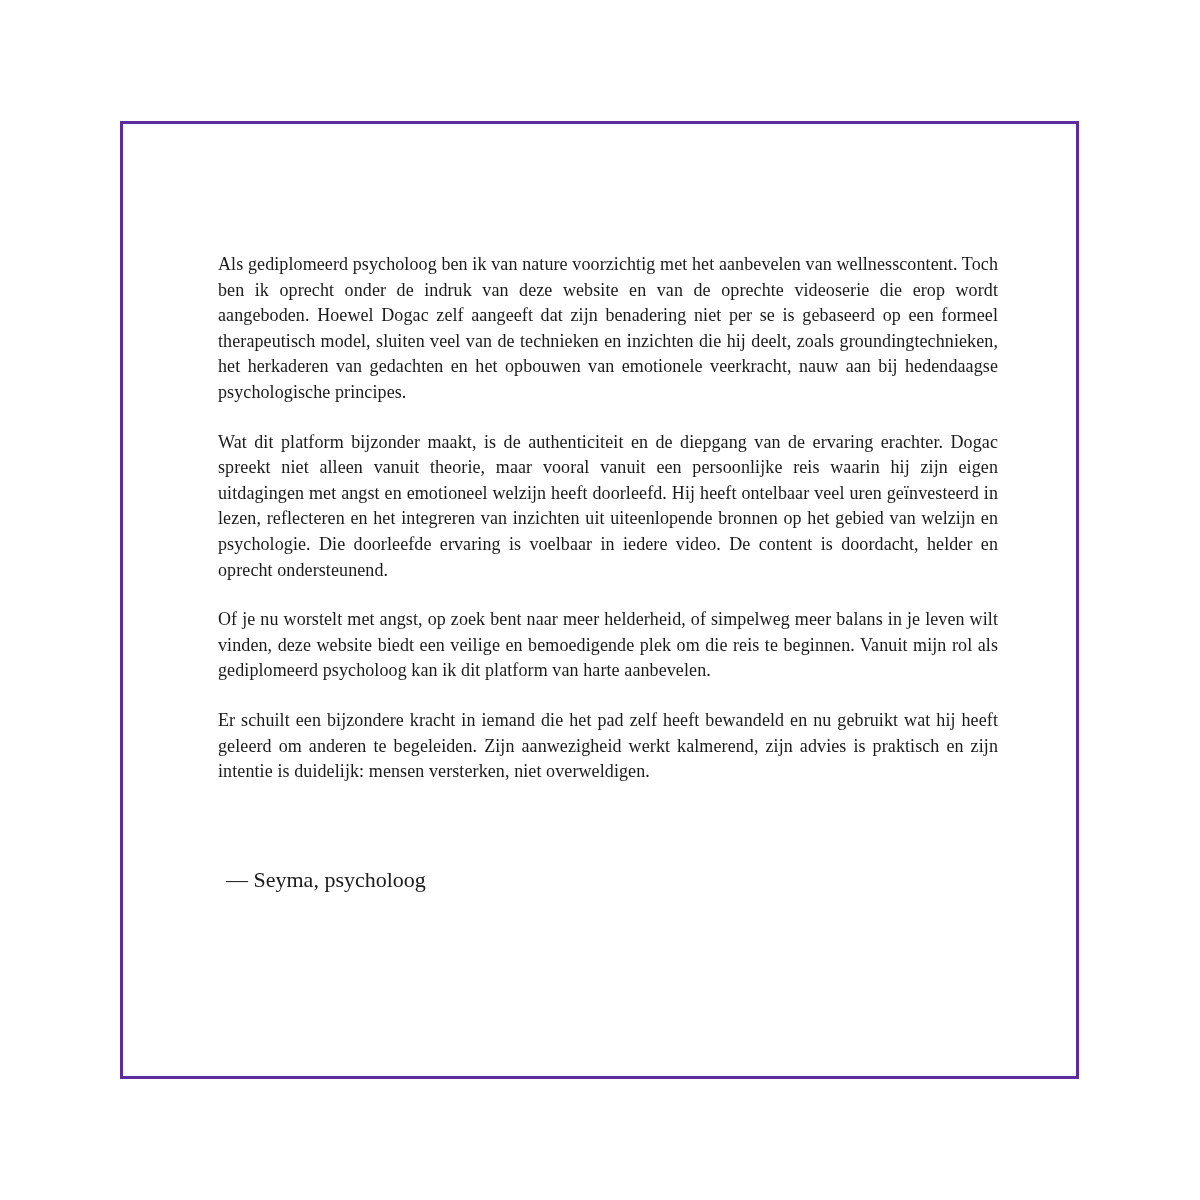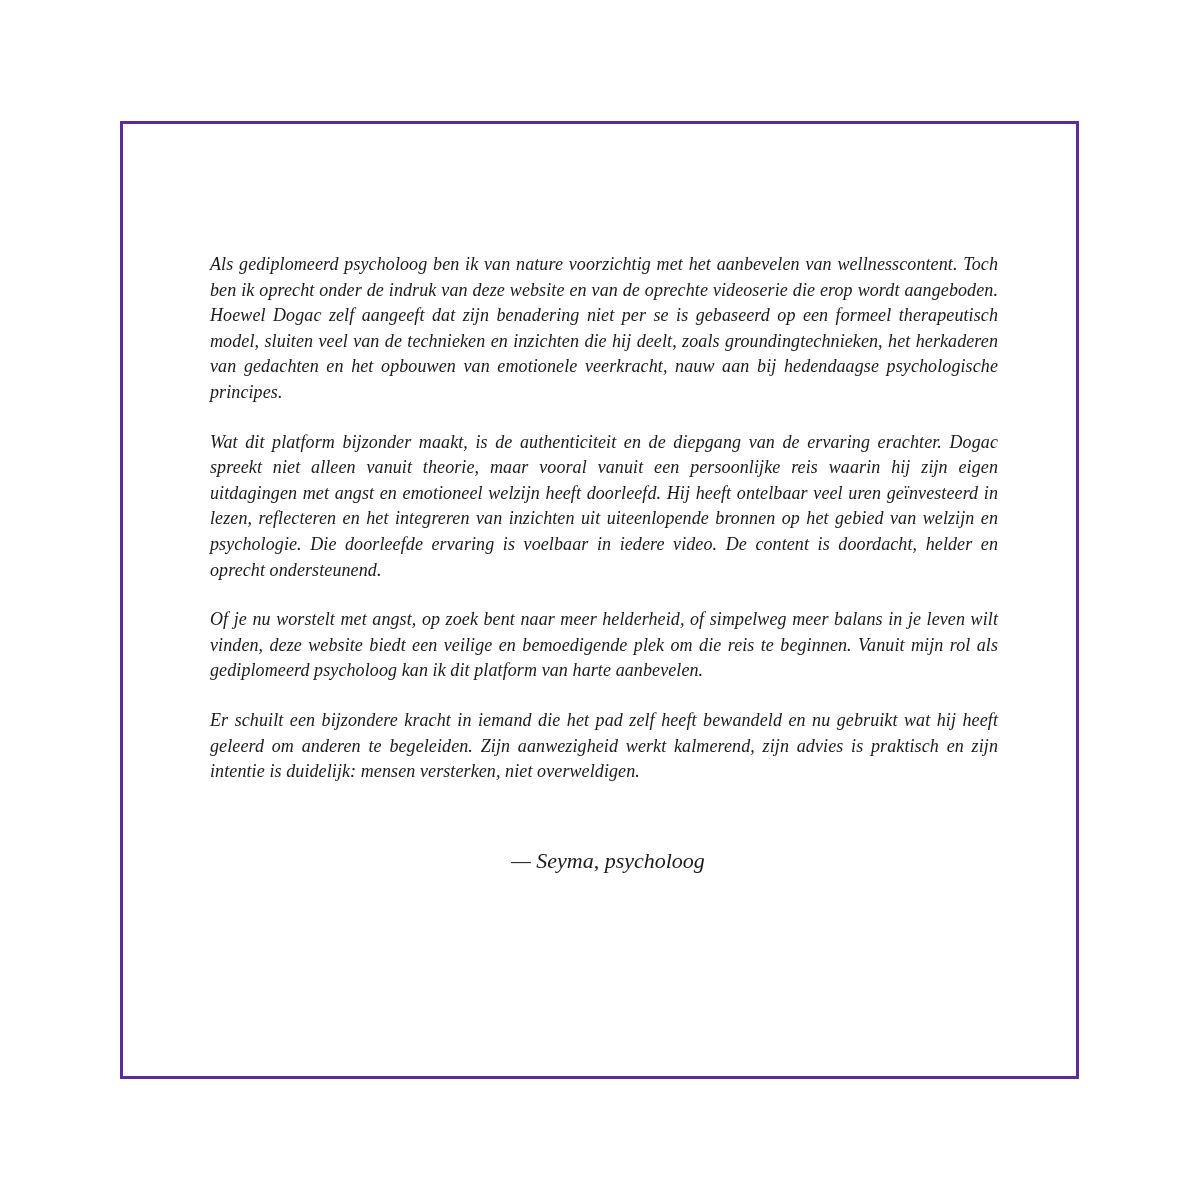--- a/index.html
+++ b/index.html
@@ -18,40 +18,39 @@
     left: 120px;
     top: 121px;
     width: 953px;
     height: 952px;
     border: 3px solid #5c2b9e;
     background: #ffffff;
     box-sizing: content-box;
   }
   .content {
     position: absolute;
-    left: 87px;
+    left: 95px;
     right: 78px;
     top: 128px;
-    font-style: italic;
   }
   .content p {
     margin: 0 0 24px 0;
     font-size: 18px;
     line-height: 25.6px;
     color: #1a1a1a;
     text-align: justify;
     letter-spacing: 0.1px;
   }
   .attribution {
-    margin-top: 62px;
+    margin-top: 81px;
     padding-left: 8px;
     font-size: 22px;
     line-height: 28px;
     color: #1a1a1a;
-    text-align: center;
+    text-align: left;
   }
 </style>
 </head>
 <body style="background: rgb(255, 255, 255);">
 
 <div class="frame" style="border-color: rgb(92, 43, 158);">
   <div class="content">
     <p style="color: rgb(26, 26, 26);">Als gediplomeerd psycholoog ben ik van nature voorzichtig met het aanbevelen van wellnesscontent. Toch ben ik oprecht onder de indruk van deze website en van de oprechte videoserie die erop wordt aangeboden. Hoewel Dogac zelf aangeeft dat zijn benadering niet per se is gebaseerd op een formeel therapeutisch model, sluiten veel van de technieken en inzichten die hij deelt, zoals groundingtechnieken, het herkaderen van gedachten en het opbouwen van emotionele veerkracht, nauw aan bij hedendaagse psychologische principes.</p>
     <p style="color: rgb(26, 26, 26);">Wat dit platform bijzonder maakt, is de authenticiteit en de diepgang van de ervaring erachter. Dogac spreekt niet alleen vanuit theorie, maar vooral vanuit een persoonlijke reis waarin hij zijn eigen uitdagingen met angst en emotioneel welzijn heeft doorleefd. Hij heeft ontelbaar veel uren geïnvesteerd in lezen, reflecteren en het integreren van inzichten uit uiteenlopende bronnen op het gebied van welzijn en psychologie. Die doorleefde ervaring is voelbaar in iedere video. De content is doordacht, helder en oprecht ondersteunend.</p>
     <p style="color: rgb(26, 26, 26);">Of je nu worstelt met angst, op zoek bent naar meer helderheid, of simpelweg meer balans in je leven wilt vinden, deze website biedt een veilige en bemoedigende plek om die reis te beginnen. Vanuit mijn rol als gediplomeerd psycholoog kan ik dit platform van harte aanbevelen.</p>

